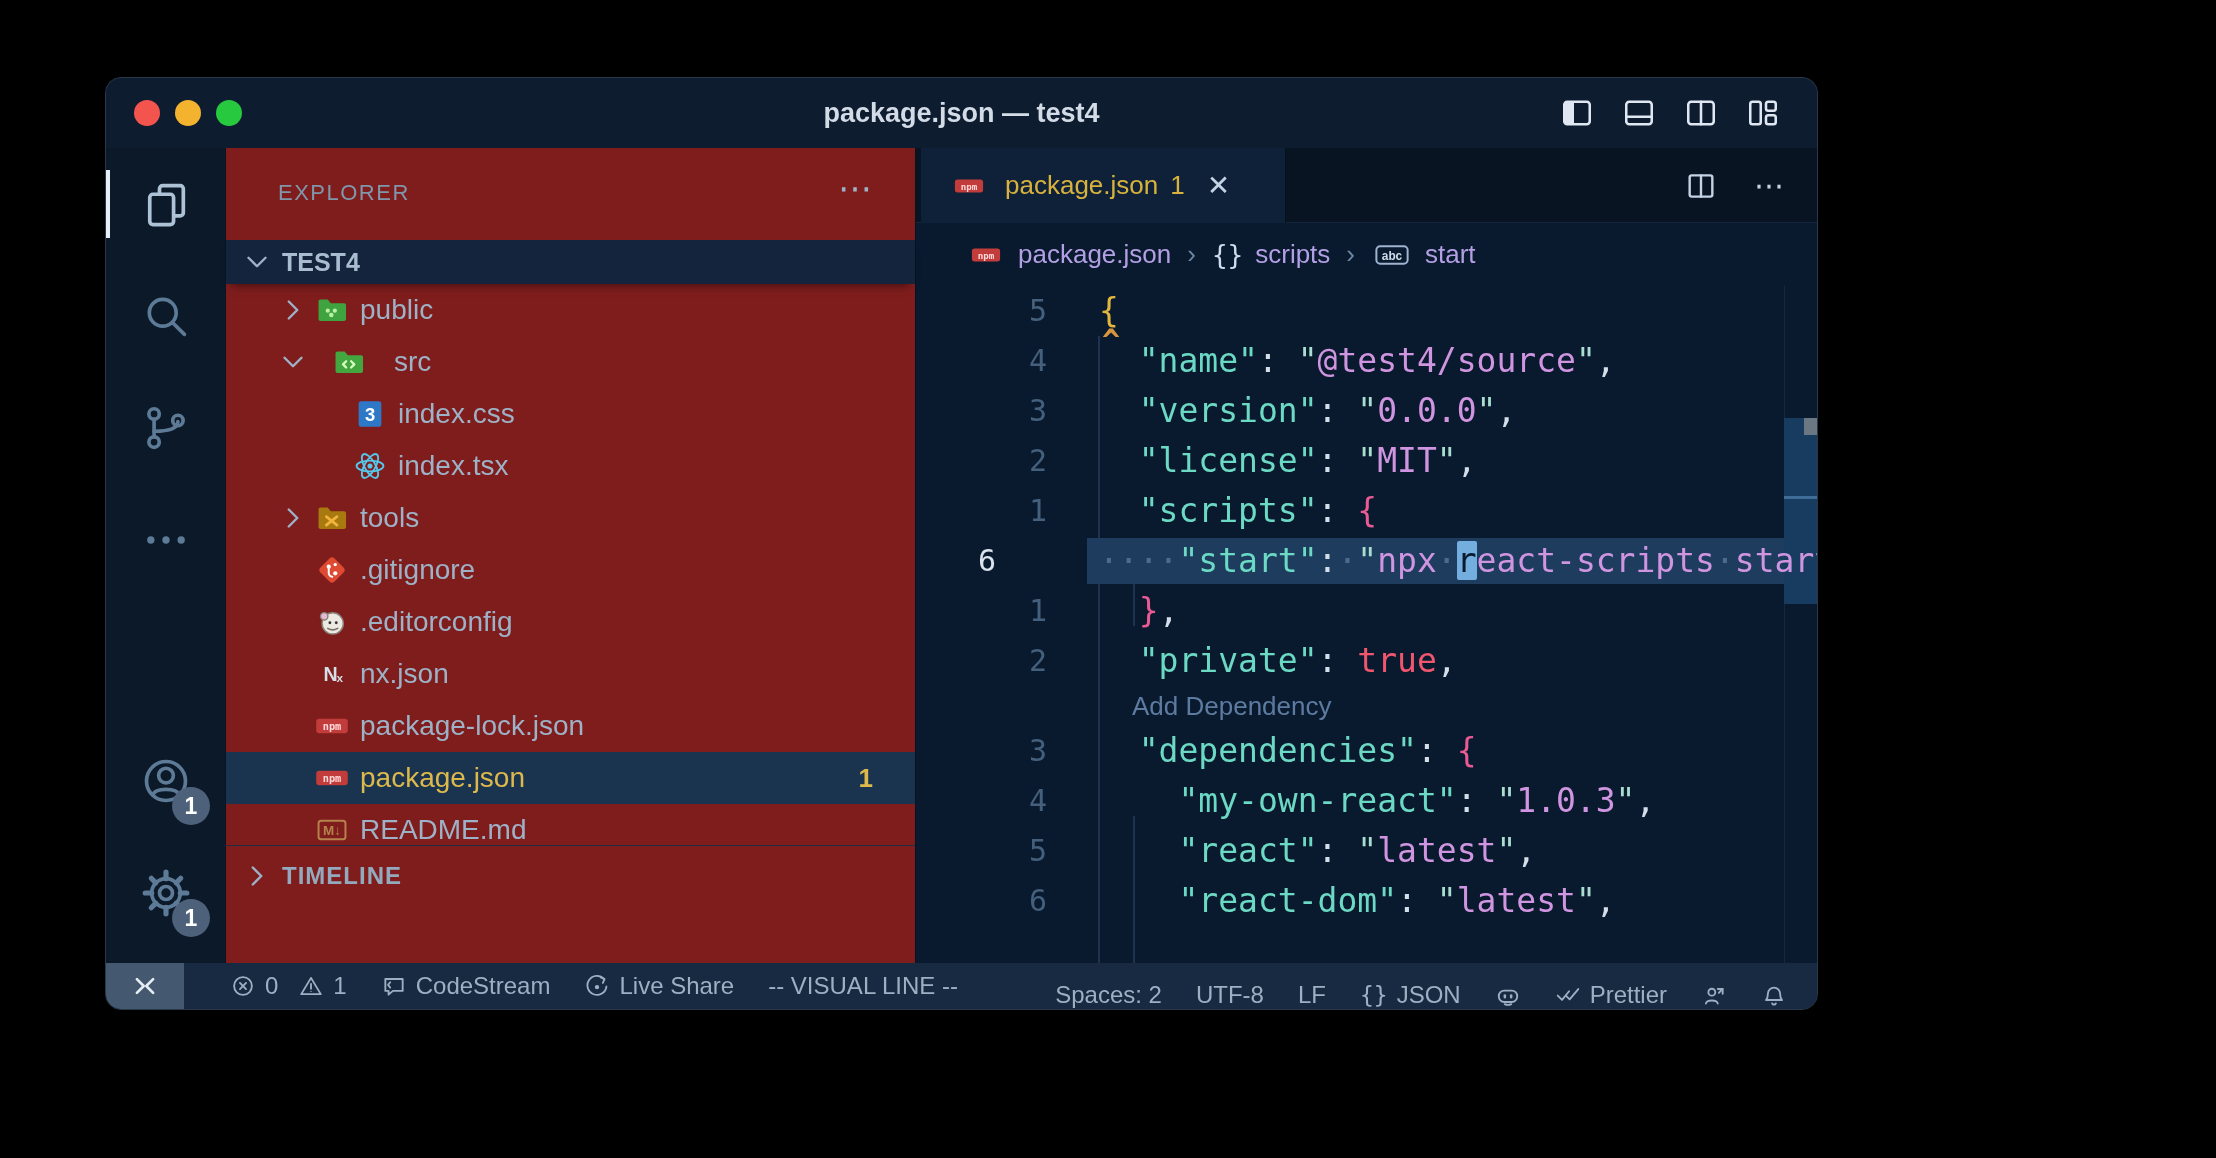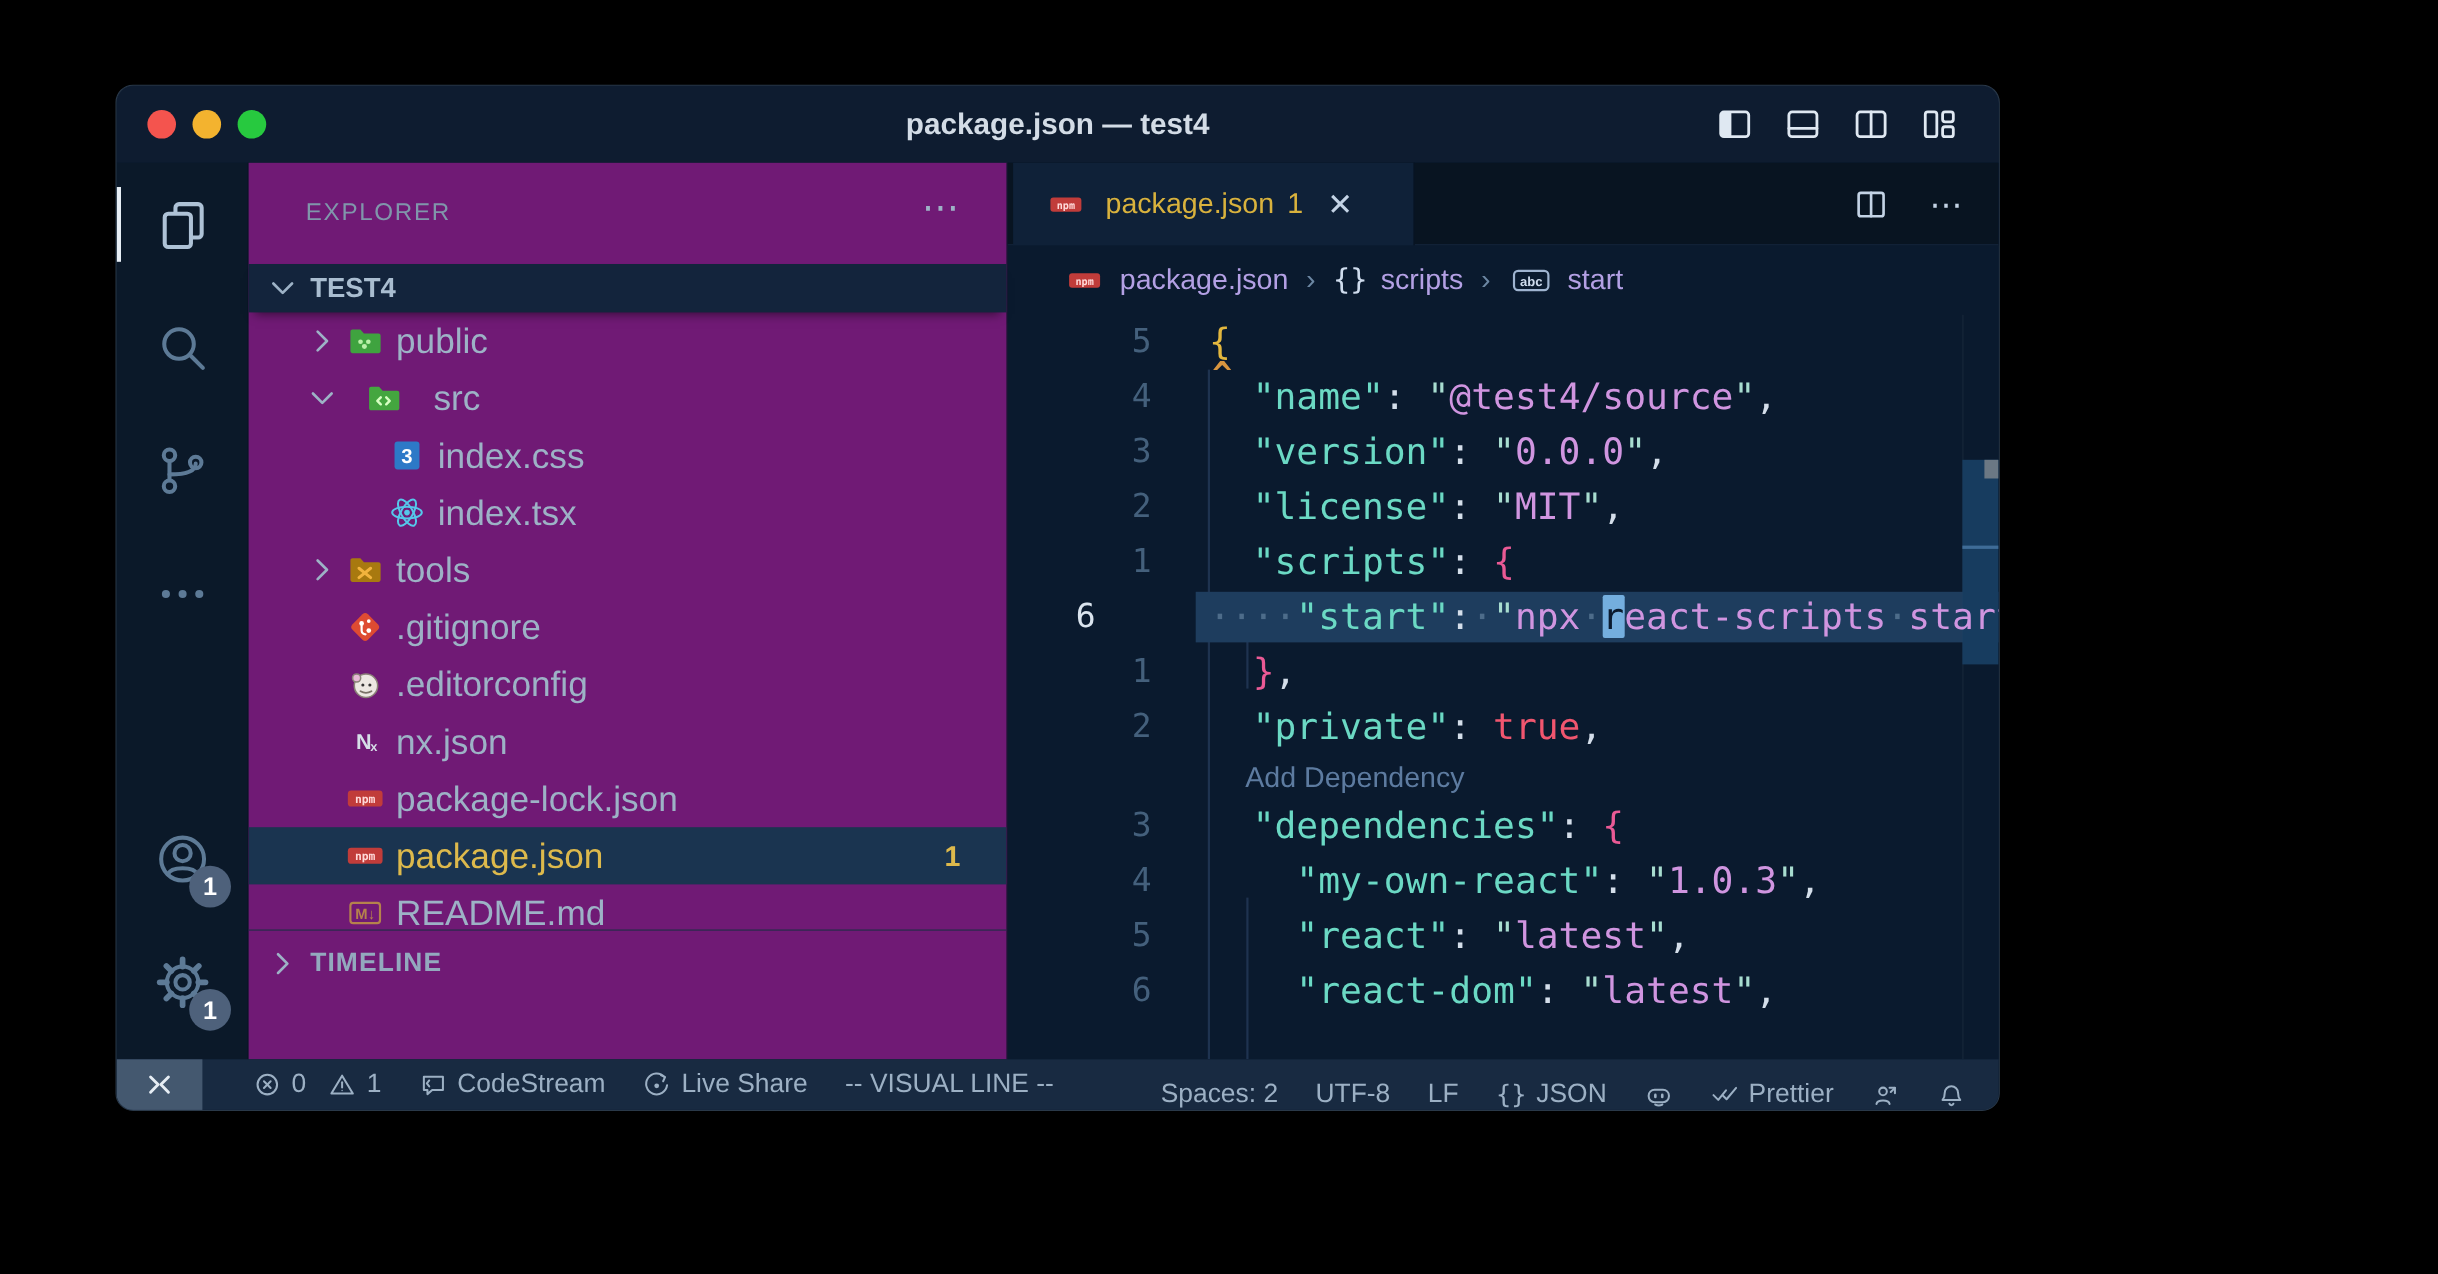--- a/index.html
+++ b/index.html
@@ -35,38 +35,38 @@
   .act-item svg { width:52px; height:52px; }
   .act-item.active { color:#aec2d6; }
   .act-item.active::before { content:""; position:absolute; left:0; top:22px; bottom:22px;
                              width:4px; background:#e7eef5; }
   #act-bottom { position:absolute; bottom:14px; left:0; width:120px; }
   .act-badge { position:absolute; right:16px; bottom:12px; min-width:38px; height:38px;
                border-radius:50%; background:#4e617b; color:#fff; font-size:23px; font-weight:bold;
                display:flex; align-items:center; justify-content:center; }
 
   
-  #sidebar { width:690px; background:#701a75; position:relative; flex:none;
+  #sidebar { width:690px; background:#7f1d1d; position:relative; flex:none;
              border-right:1px solid #071322; color:#9db2c6; }
   #sb-header { height:92px; position:relative; }
   #sb-title { position:absolute; left:52px; top:32px; font-size:22px; letter-spacing:1.5px;
               color:#8096ab; }
   #sb-actions { position:absolute; right:40px; top:20px; font-size:34px; letter-spacing:3px;
                 color:#9db2c6; cursor:pointer; }
   #sb-section { height:44px; background:#13243c; display:flex; align-items:center;
                 box-shadow:0 7px 9px -6px rgba(0,0,0,.55); position:relative; z-index:2; cursor:pointer; }
   #sb-section .chev { width:34px; height:34px; margin-left:14px; color:#9db2c6; }
   #sb-section .lbl { font-size:25px; font-weight:bold; color:#a9bdd0; margin-left:8px; }
   #file-tree { height:561px; overflow:hidden; position:relative; }
   .tree-row { height:52px; display:flex; align-items:center; cursor:pointer; position:relative; }
   .tree-row .chev { width:34px; height:34px; flex:none; color:#9db2c6; }
   .tree-row .ficon { width:36px; height:36px; flex:none; margin:0 10px 0 4px;
                      display:flex; align-items:center; justify-content:center; }
   .tree-row .ficon svg { width:34px; height:34px; }
-  .tree-row .flabel { font-size:32px; color:#9db2c6; white-space:nowrap; }
+  .tree-row .flabel { font-size:28px; color:#9db2c6; white-space:nowrap; }
   .tree-row.selected { background:#1a3450; }
   .tree-row.selected .flabel { color:#ddb94c; }
   .tree-row .fbadge { margin-left:auto; margin-right:42px; color:#ddb94c; font-size:26px; font-weight:bold; }
   .panel-row { height:60px; border-top:1px solid #1d2e44; display:flex; align-items:center; cursor:pointer; }
   .panel-row .chev { width:34px; height:34px; margin-left:14px; color:#9db2c6; }
   .panel-row .lbl { margin-left:8px; font-size:24px; font-weight:bold; letter-spacing:1px; color:#93a9be; }
 
   
   #editor { flex:1; position:relative; background:#0a1a2e; }
   #tabstrip { position:absolute; left:0; top:0; right:0; height:75px; background:#081421;

